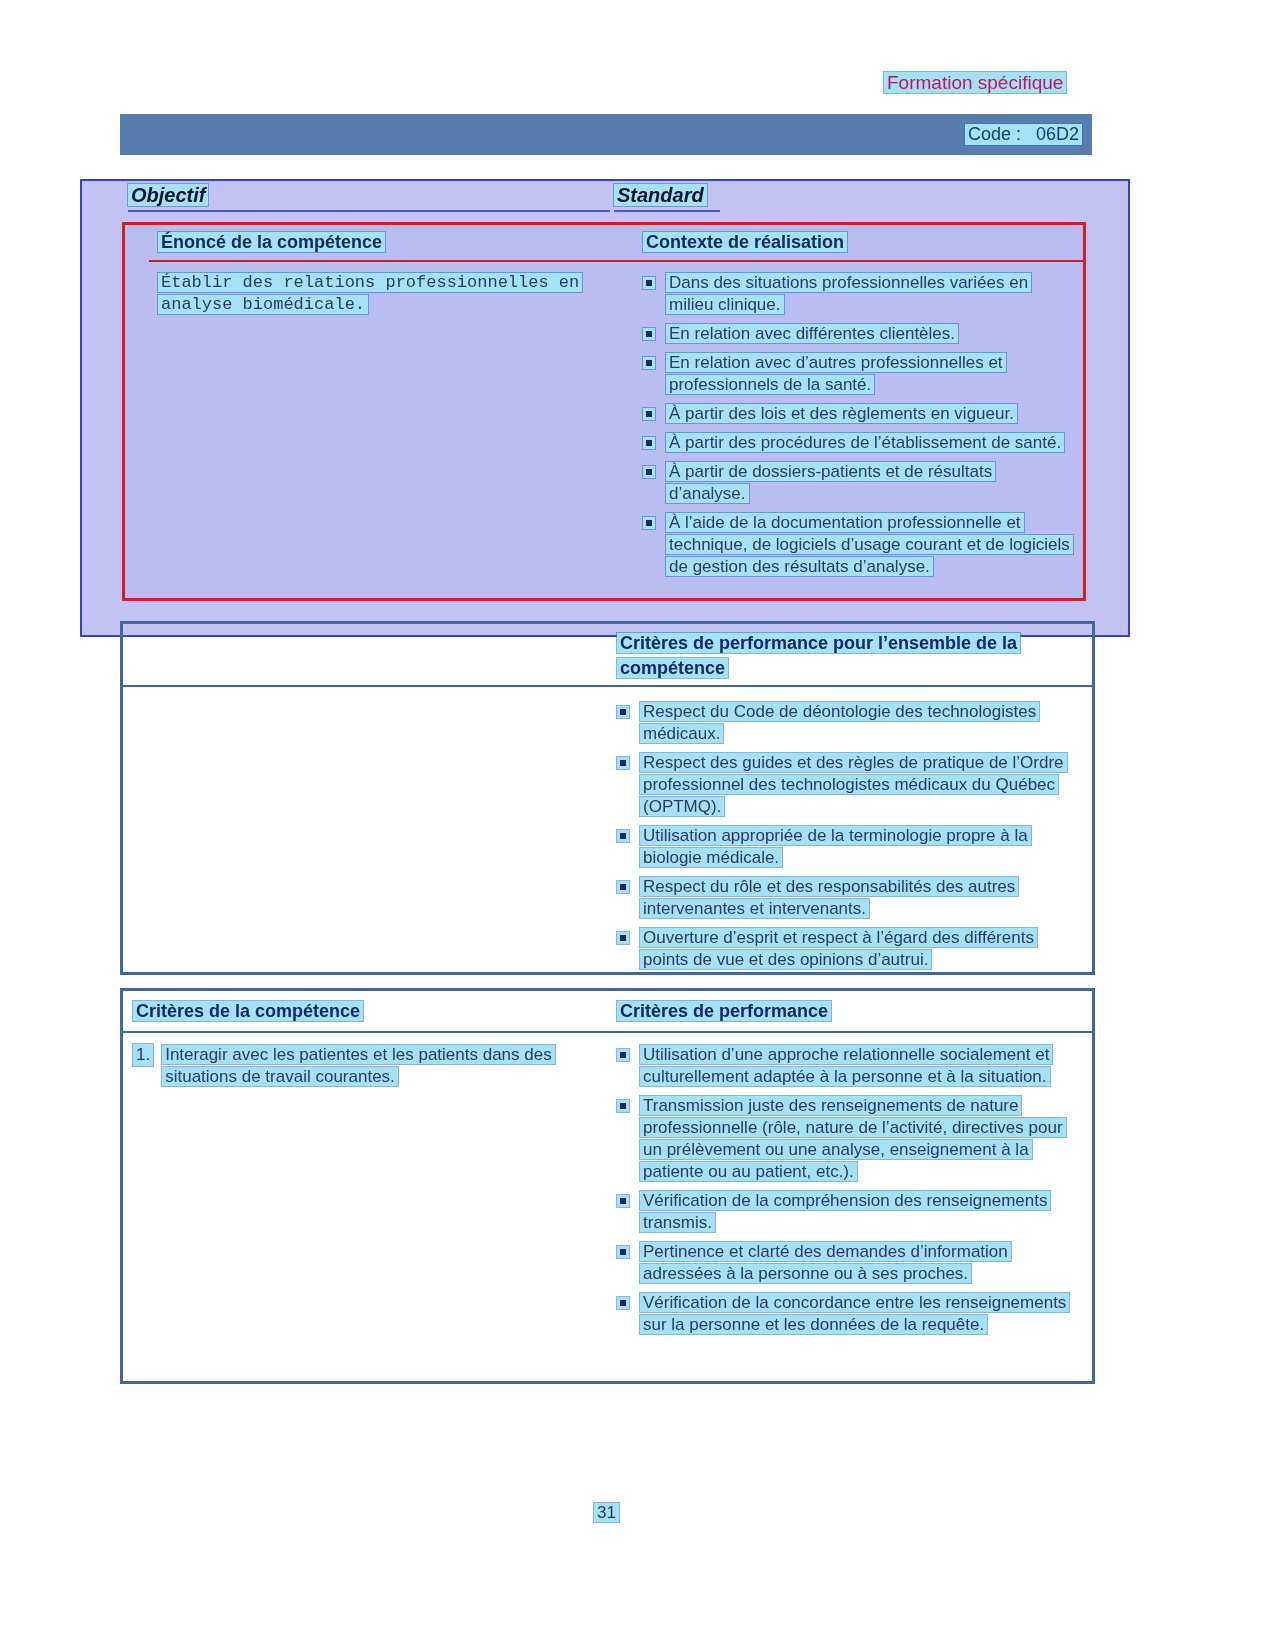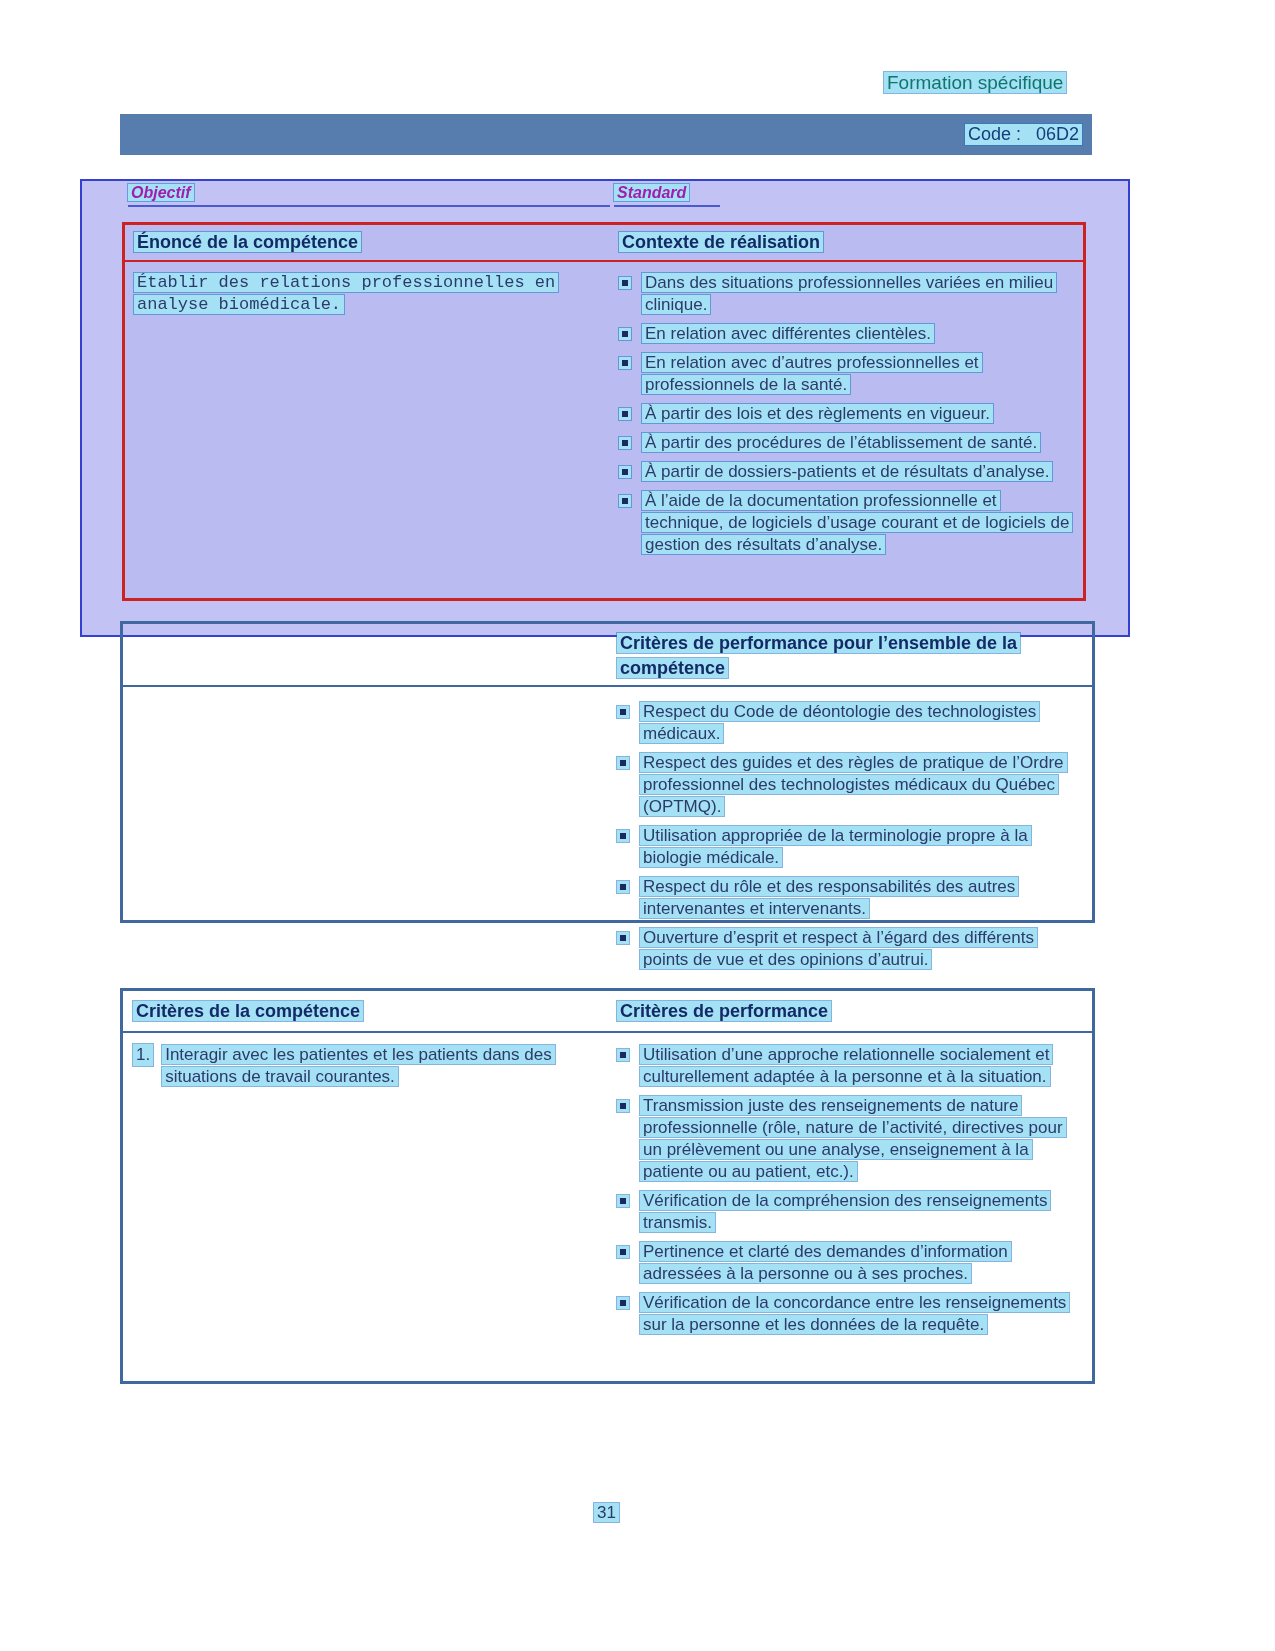--- a/index.html
+++ b/index.html
@@ -14,47 +14,47 @@
   
   .hl {
     background:#a5e1f5;
     box-shadow:0 0 0 1px rgba(33,121,194,.55);
     -webkit-box-decoration-break:clone; box-decoration-break:clone;
     padding:0 3px;
   }
 
   .formation-note {
     position:absolute; left:884px; top:72px;
-    font-size:19px; color:#0f766e;
+    font-size:19px; color:#be185d;
   }
 
   .top-bar {
     position:absolute; left:120px; top:114px; width:972px; height:41px;
     background:#567dad;
     display:flex; align-items:center; justify-content:flex-end;
     padding-right:10px;
   }
   .code-text { font-size:18px; color:#153d7c; white-space:pre;text-align:center; }
 
   
   .panel {
     position:absolute; left:80px; top:179px; width:1050px; height:458px;
     background:#c2c3f4; border:2px solid #3340d0;
   }
   .obj-head {
     position:absolute; top:3px; padding-bottom:3px;
     border-bottom:2px solid #4a5ad0;
-    font-size:16px; font-weight:bold; font-style:italic; color:#a21caf;
+    font-size:20px; font-weight:bold; font-style:italic; color:#0f172a;
   }
   .obj-head.left  { left:46px;  width:482px; }
   .obj-head.right { left:532px; width:106px; }
 
   .red-table {
     position:absolute; left:40px; top:41px; width:964px; height:379px;
-    border:3px solid #cc2222; background:#b9bbf1;
+    border:3px solid #cc2222; background:#b9bbf1;padding-left:24px;
   }
   .rt-header {
     display:flex; align-items:center; height:37px;
     border-bottom:2px solid #cc2222;
   }
   .th { font-size:18px; font-weight:bold; color:#132a66; }
   .rt-h-left { width:486px; padding-left:9px; }
   .rt-h-right { padding-left:8px; }
   .rt-body { display:flex; }
   .rt-left { width:486px; padding:10px 10px 0 9px; }
@@ -72,21 +72,21 @@
     content:""; position:absolute; left:3px; top:3px; width:6px; height:6px;
     background:#1a2a60;
   }
   .bi-text { max-width:440px; }
 
   
   .section {
     position:absolute; left:120px; width:975px;
     border:3px solid #3f689f; background:transparent;
   }
-  .section-2 { top:621px; height:302px; }
+  .section-2 { top:621px; height:354px; }
   .section-3 { top:988px; height:396px; }
 
   .s2-header {
     min-height:62px; border-bottom:2px solid #3f689f;
     padding:7px 10px 4px 494px;
   }
   .s2-header .th { line-height:25px; display:inline; }
   .s2-header .wrap { max-width:405px; }
   .s2-body { padding:14px 8px 4px 494px; }
 

